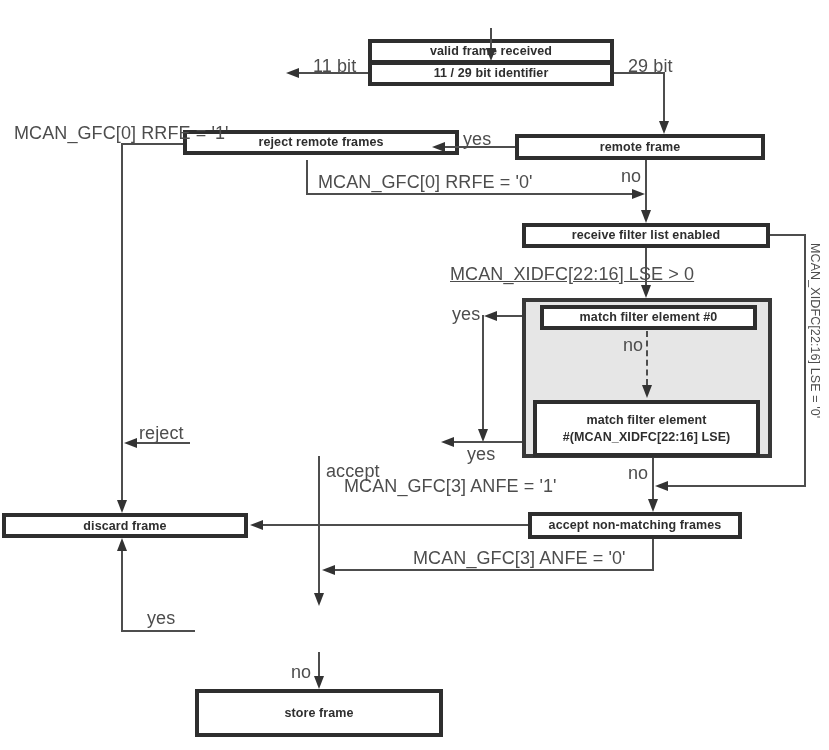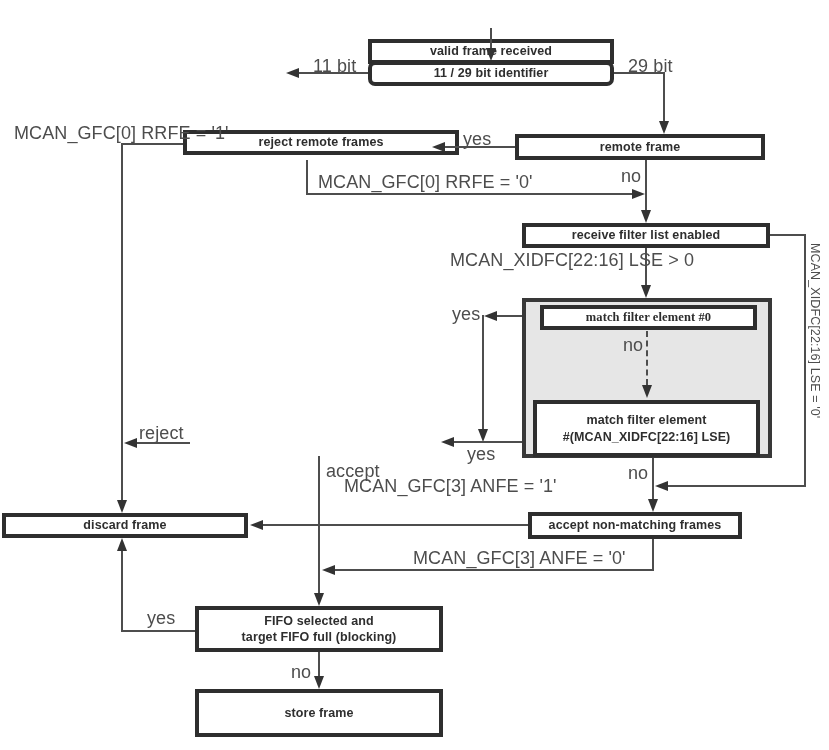--- a/index.html
+++ b/index.html
@@ -30,60 +30,56 @@
 </style>
 </head>
 <body>
 
 <div class="canvas">
 
   <div class="node" style="left:368px;top:3px;width:246px;height:25px;margin-top:36px;">
     <span>valid frame received</span>
   </div>
 
-  <div class="node" style="left:368px;top:61px;width:246px;height:25px;border-radius:7px;">
+  <div class="node" style="left:368px;top:61px;width:246px;height:25px;">
     <span>11 / 29 bit identifier</span>
   </div>
 
   <div class="node" style="left:183px;top:130px;width:276px;height:25px;">
     <span>reject remote frames</span>
   </div>
 
   <div class="node" style="left:515px;top:134px;width:250px;height:26px;">
     <span>remote frame</span>
   </div>
 
   <div class="node" style="left:522px;top:223px;width:248px;height:25px;">
     <span>receive filter list enabled</span>
   </div>
 
   <div class="container-box" style="left:522px;top:298px;width:250px;height:160px;"></div>
 
-  <div class="node" style="left:540px;top:305px;width:217px;height:25px;font-family:Liberation Serif, serif;">
+  <div class="node" style="left:540px;top:305px;width:217px;height:25px;">
     <span>match filter element #0</span>
   </div>
 
   <div class="node" style="left:533px;top:400px;width:227px;height:57px;">
     <span>match filter element</span>
     <span>#(MCAN_XIDFC[22:16] LSE)</span>
   </div>
 
 
-  <div class="node" style="left:2px;top:513px;width:246px;height:25px;">
+  <div class="node" style="left:2px;top:513px;width:246px;height:25px;justify-content:flex-end;">
     <span>discard frame</span>
   </div>
 
   <div class="node" style="left:528px;top:512px;width:214px;height:27px;">
     <span>accept non-matching frames</span>
   </div>
 
-  <div class="node" style="left:195px;top:606px;width:248px;height:46px;">
-    <span>FIFO selected and</span>
-    <span>target FIFO full (blocking)</span>
-  </div>
 
   <div class="node" style="left:195px;top:689px;width:248px;height:48px;">
     <span>store frame</span>
   </div>
 
   <div class="vl" style="left:490px;top:28px;height:22px;"></div>
   <div class="arr down" style="left:486px;top:48px;"></div>
 
   <div class="hl" style="left:298px;top:72px;width:70px;"></div>
   <div class="arr left" style="left:286px;top:68px;"></div>
@@ -147,21 +143,21 @@
 
   <div class="vl" style="left:318px;top:652px;height:26px;"></div>
   <div class="arr down" style="left:314px;top:676px;"></div>
 
   <div class="lbl" style="left:313px;top:56px;">11 bit</div>
   <div class="lbl" style="left:628px;top:56px;">29 bit</div>
   <div class="lbl" style="left:14px;top:123px;">MCAN_GFC[0] RRFE = '1'</div>
   <div class="lbl" style="left:463px;top:129px;">yes</div>
   <div class="lbl" style="left:621px;top:166px;">no</div>
   <div class="lbl" style="left:318px;top:172px;">MCAN_GFC[0] RRFE = '0'</div>
-  <div class="lbl" style="left:450px;top:250px;">MCAN_XIDFC[22:16] LSE &gt; 0</div>
+  <div class="lbl" style="left:450px;top:264px;text-decoration:underline;">MCAN_XIDFC[22:16] LSE &gt; 0</div>
   <div class="vlbl" style="left:808px;top:243px;">MCAN_XIDFC[22:16] LSE = '0'</div>
   <div class="lbl" style="left:452px;top:304px;">yes</div>
   <div class="lbl" style="left:623px;top:335px;">no</div>
   <div class="lbl" style="left:467px;top:444px;">yes</div>
   <div class="lbl" style="left:628px;top:463px;">no</div>
   <div class="lbl" style="left:139px;top:423px;">reject</div>
   <div class="lbl" style="left:326px;top:461px;">accept</div>
   <div class="lbl" style="left:344px;top:476px;">MCAN_GFC[3] ANFE = '1'</div>
   <div class="lbl" style="left:413px;top:548px;">MCAN_GFC[3] ANFE = '0'</div>
   <div class="lbl" style="left:147px;top:608px;">yes</div>

